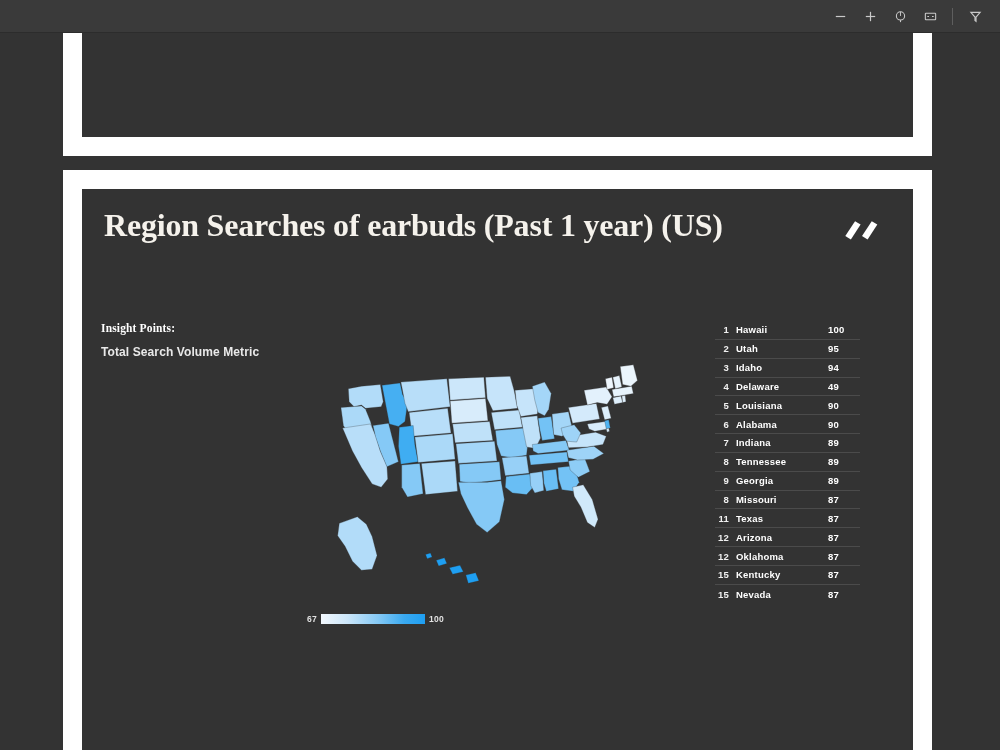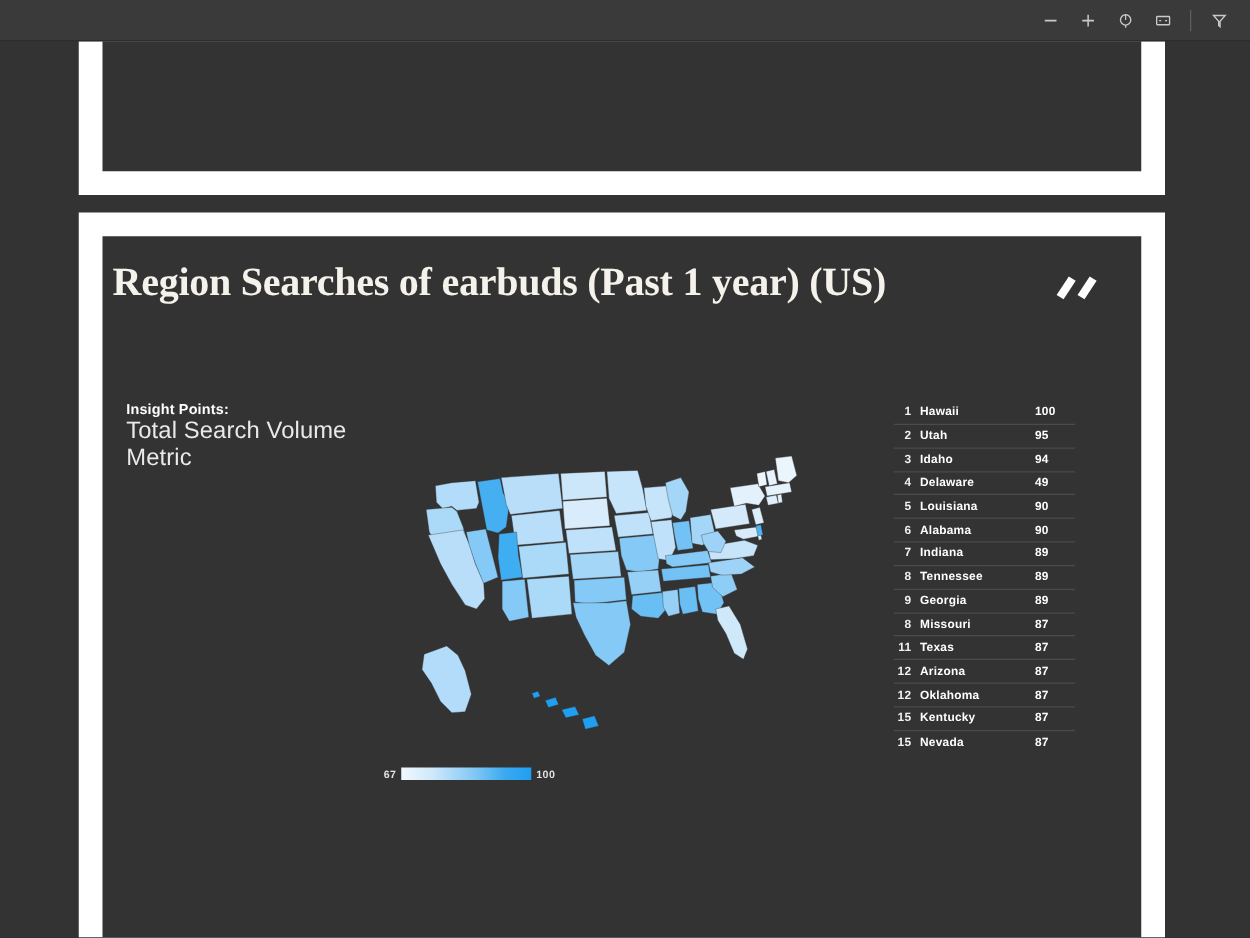--- a/index.html
+++ b/index.html
@@ -52,42 +52,42 @@
   }
 
   
   #slide-prev { top: -130px; height: 253px; }
   
   #slide-current { top: 137px; height: 600px; }
 
   
   .slide-title {
     position: absolute;
-    left: 8px; top: 14px;
+    left: 22px; top: 14px;
     width: 700px;
     font-family: "Liberation Serif", serif;
     font-weight: bold;
     font-size: 32px;
     line-height: 1.38;
     color: #f5f2ec;
     letter-spacing: -0.2px;
   }
 
   .logo-mark {
     position: absolute; right: 32px; top: 28px;
     width: 38px; height: 26px;
   }
 
   .insight-block { position: absolute; left: 19px; top: 133px; width: 190px; }
   .insight-head {
     font-size: 11.5px; font-weight: bold; color: #ffffff;
-    letter-spacing: 0.15px; margin-bottom: 0;
+    letter-spacing: 0.15px; margin-bottom: 11px; font-family: Liberation Serif, serif;
   }
   .insight-sub {
-    font-size: 19px; color: #e9e9e9; font-weight: 400;
+    font-size: 12px; color: #e9e9e9; font-weight: 700;
     letter-spacing: 0.1px; margin-bottom: 11px;
   }
   .insight-body {
     font-size: 7.6px; line-height: 1.78; color: #b9b9b9;
     letter-spacing: 0.12px;
   }
 
   
   .map-wrap { position: absolute; left: 215px; top: 175px; width: 400px; height: 230px; }
   .map-wrap svg { width: 100%; height: 100%; display: block; }

